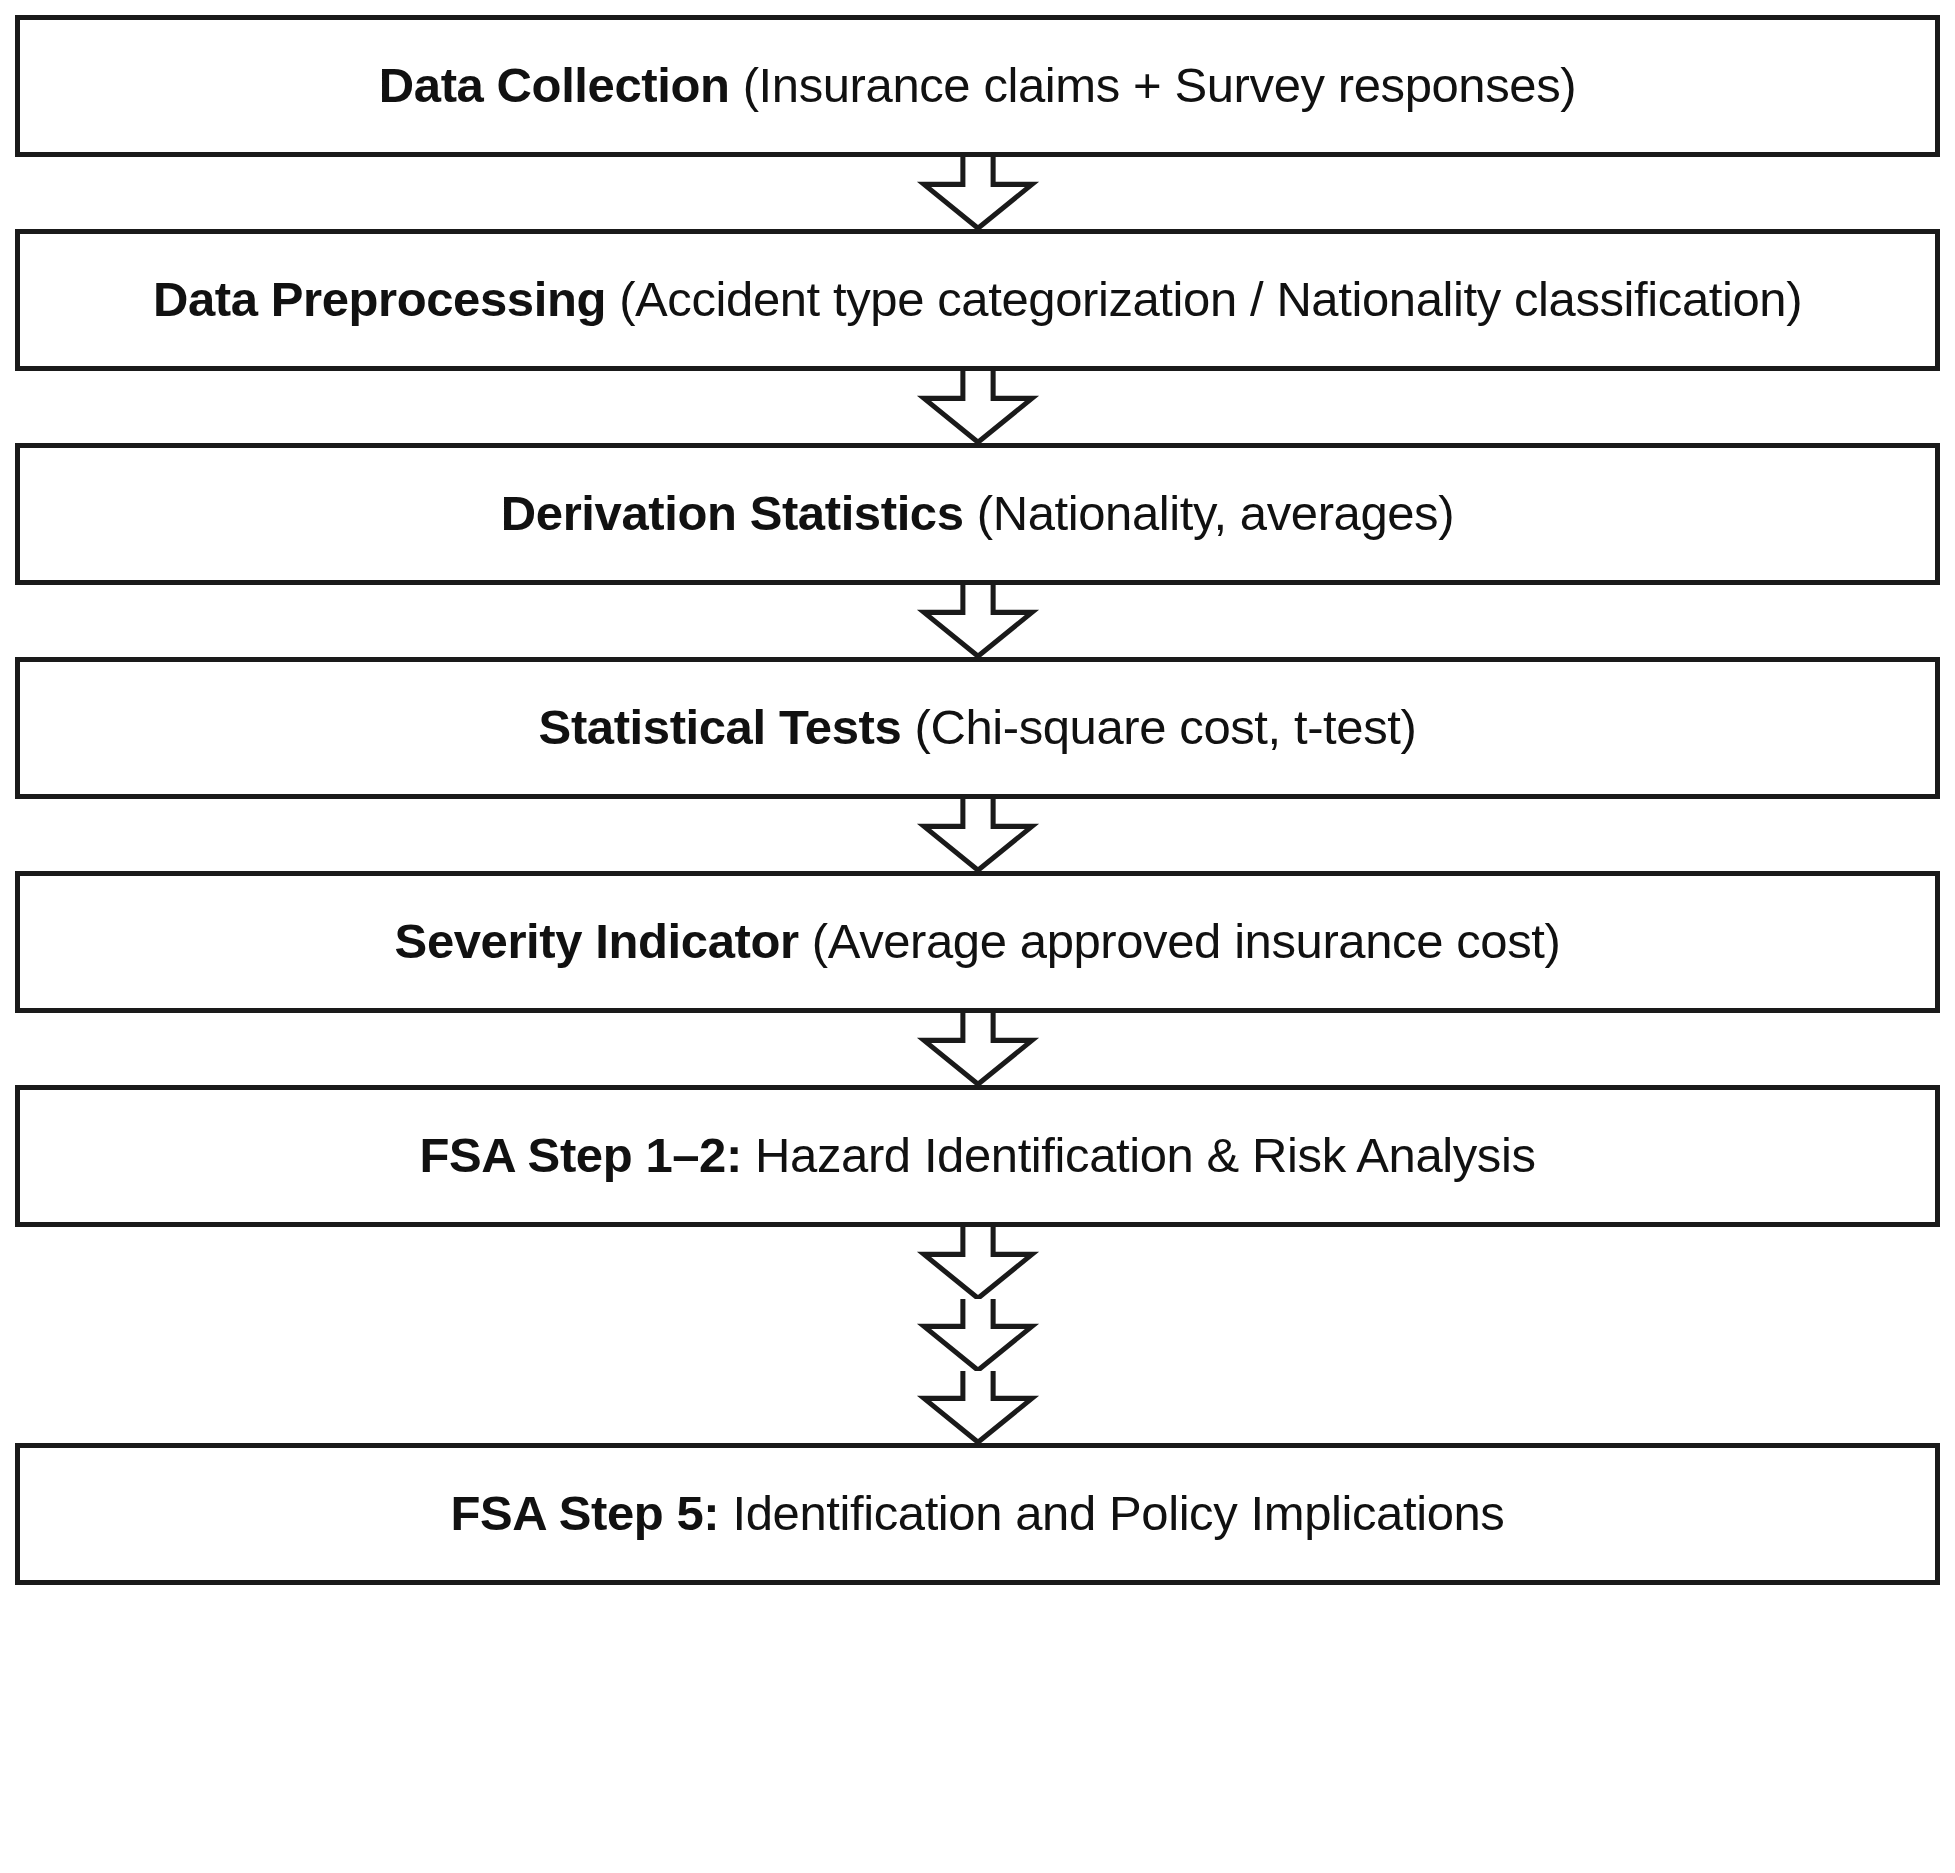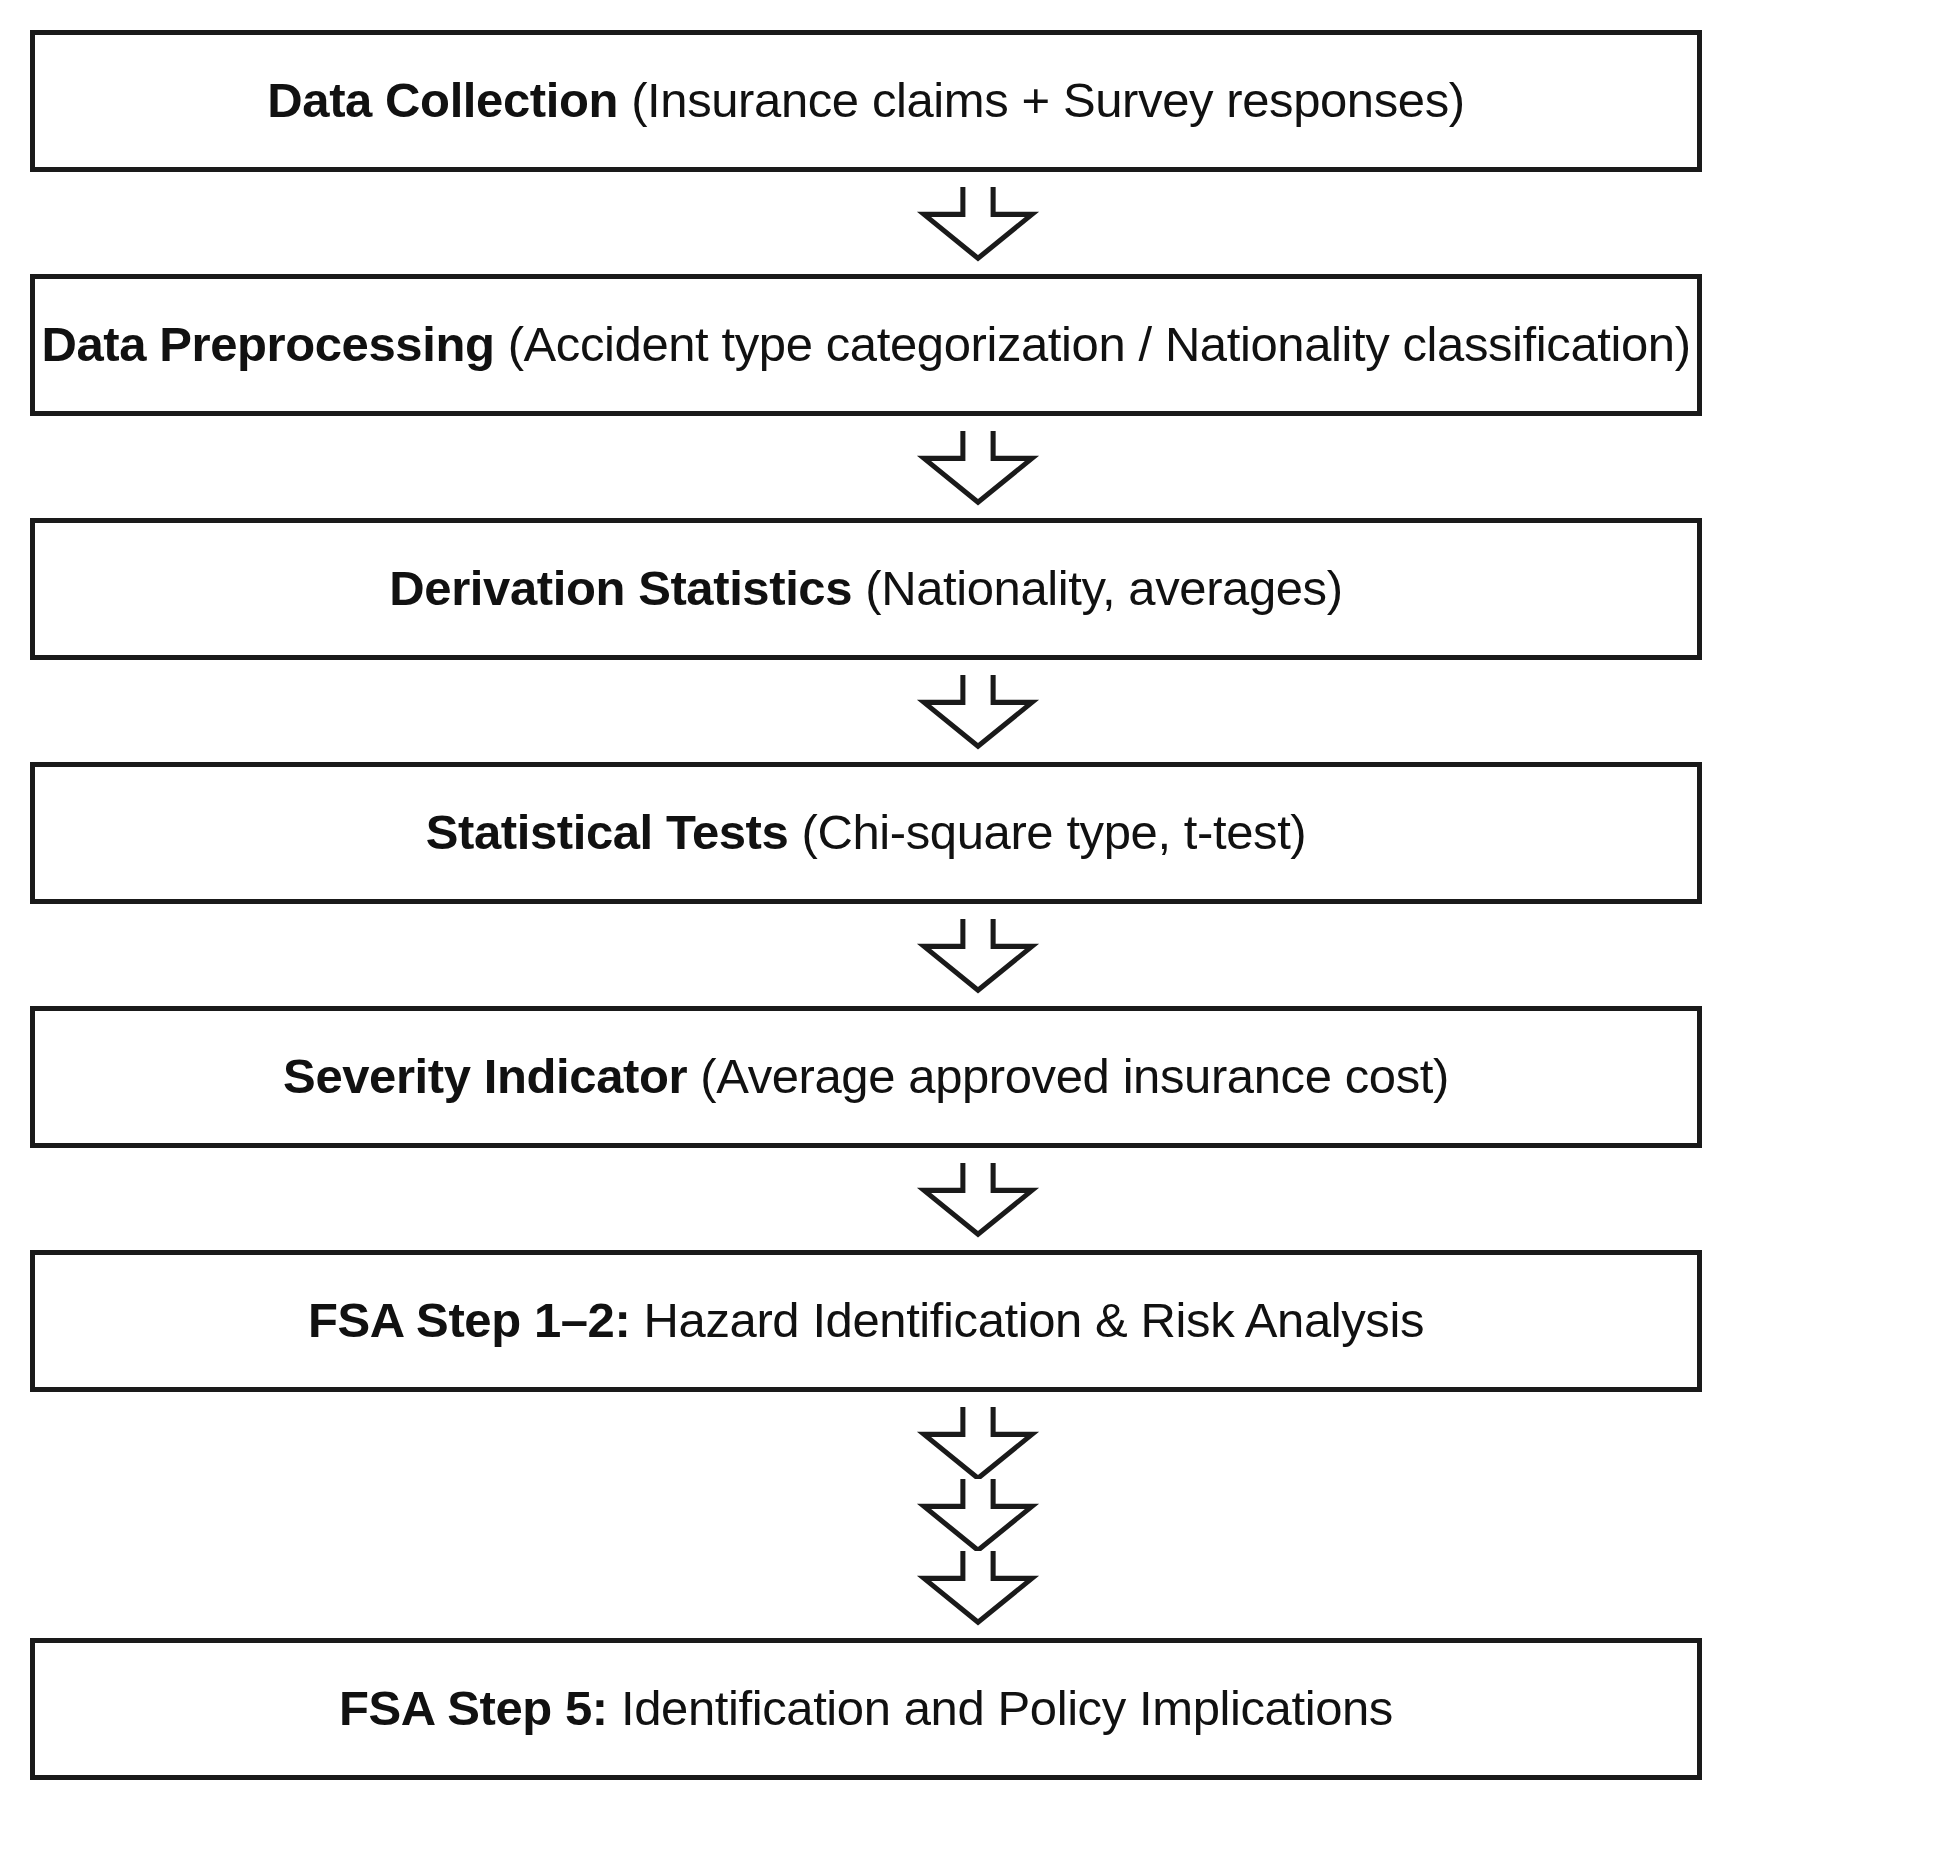--- a/index.html
+++ b/index.html
@@ -21,28 +21,28 @@
   .flow-stack {
     position: absolute;
     left: 15px;
     top: 15px;
     width: 1925px;
     height: 1848px;
   }
   .flow-node {
     position: relative;
     box-sizing: border-box;
-    width: 1672px;
+    width: 1925px;
     height: 142px;
     border: 5px solid #1a1a1a;
     background: #ffffff;
     display: flex;
     align-items: center;
     justify-content: center;
-    margin: 15px;
+    margin: 0;
   }
   .node-label {
     display: block;
     text-align: center;
     font-size: 49px;
     line-height: 1.05;
     color: #111111;
     letter-spacing: -0.4px;
     white-space: nowrap;
     font-weight: 400;
@@ -97,21 +97,21 @@
       </div>
       <div class="flow-node">
         <div class="node-label"><span class="lead">Derivation Statistics</span><span class="rest"> (Nationality, averages)</span></div>
       </div>
       <div class="flow-connector">
         <svg viewBox="0 0 200 100">
           <path class="arrow-shape" d="M 79 0 L 79 38 L 25 38 L 100 99 L 175 38 L 121 38 L 121 0"></path>
         </svg>
       </div>
       <div class="flow-node">
-        <div class="node-label"><span class="lead">Statistical Tests</span><span class="rest"> (Chi-square type, t-test)</span></div>
+        <div class="node-label"><span class="lead">Statistical Tests</span><span class="rest"> (Chi-square cost, t-test)</span></div>
       </div>
       <div class="flow-connector">
         <svg viewBox="0 0 200 100">
           <path class="arrow-shape" d="M 79 0 L 79 38 L 25 38 L 100 99 L 175 38 L 121 38 L 121 0"></path>
         </svg>
       </div>
       <div class="flow-node">
         <div class="node-label"><span class="lead">Severity Indicator</span><span class="rest"> (Average approved insurance cost)</span></div>
       </div>
       <div class="flow-connector">

